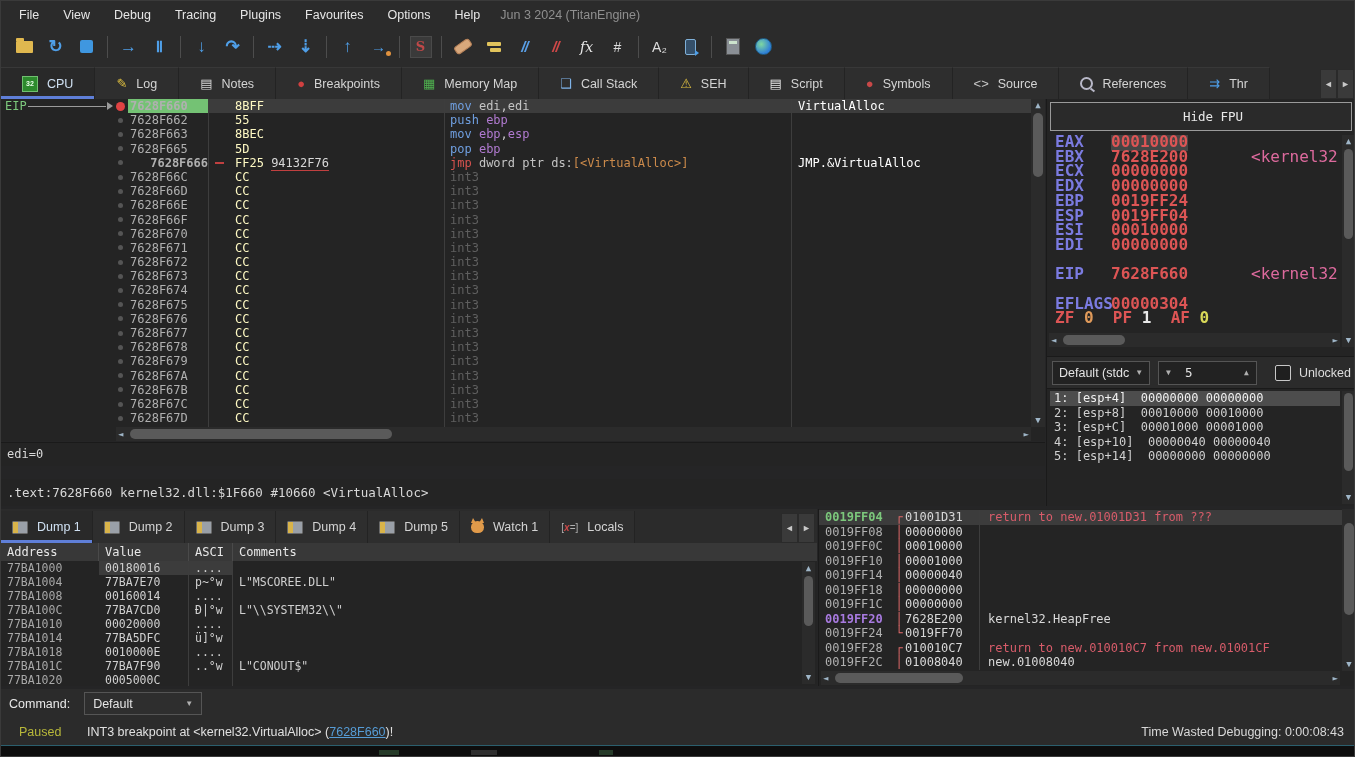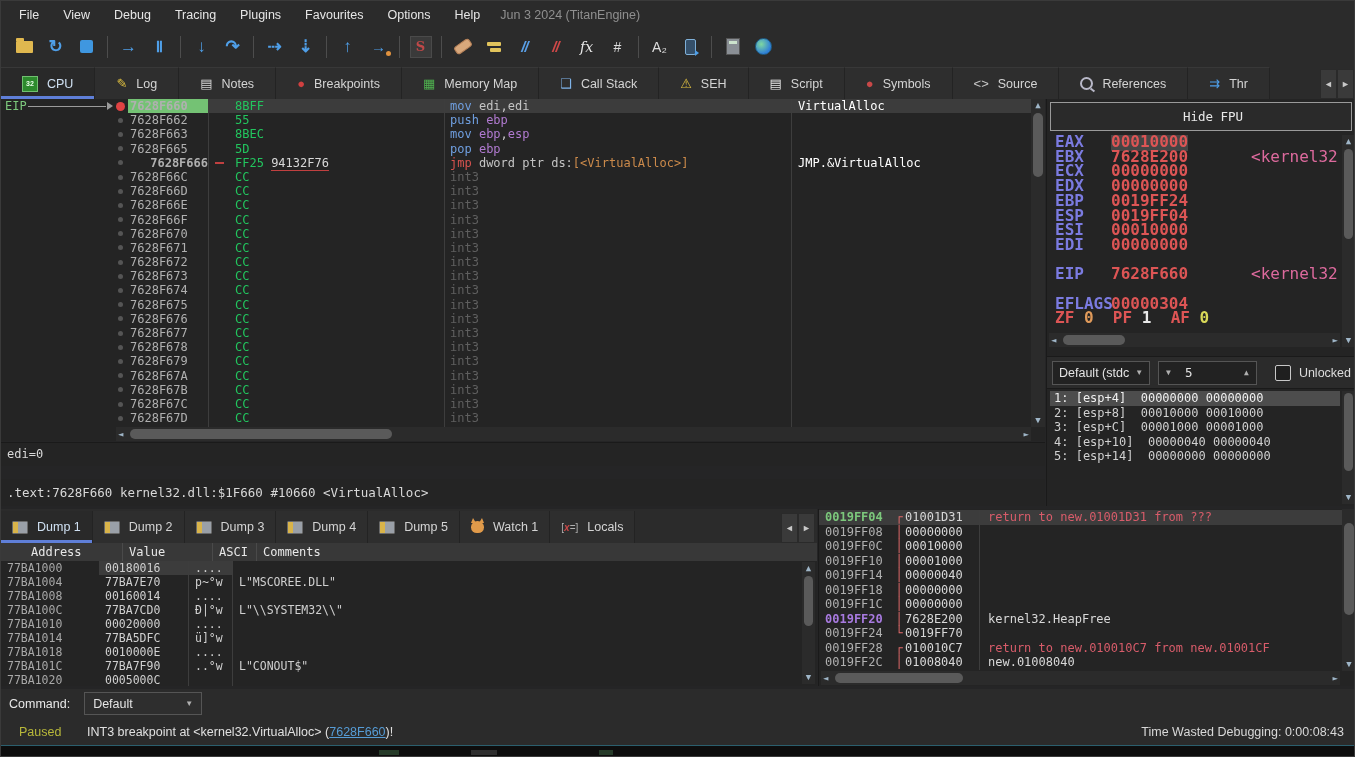--- a/index.html
+++ b/index.html
@@ -67,21 +67,21 @@
   .drow .bytes{width:236px;flex:none;padding-left:26px;box-sizing:border-box;border-left:1px solid #3d3d3d;position:relative;}
   .drow .instr{width:347px;flex:none;padding-left:5px;box-sizing:border-box;border-left:1px solid #3d3d3d;}
   .drow .cmt{flex:1;padding-left:6px;border-left:1px solid #3d3d3d;overflow:hidden;}
   .drow.sel .bytes,.drow.sel .instr,.drow.sel .cmt{background:#3c3c3c;}
   .addr-eip{background:#74c274;color:#d05c49;font-weight:bold;}
   .addr-jmp{color:#b478d8;font-weight:bold;text-align:right;}
   .eip-lab{color:#7cc87c;}
   .eip-line{flex:1;height:1px;background:#9a9a9a;margin:0 1px;}
   .eip-head{width:0;height:0;border-left:6px solid #9a9a9a;border-top:4px solid transparent;border-bottom:4px solid transparent;}
   .jdash{position:absolute;left:6px;top:6px;width:9px;height:2px;background:#c04040;}
-  .w{color:#22c55e;} .u{color:#d8d8d8;border-bottom:1px solid #c04040;}
+  .w{color:#fef9c3;} .u{color:#d8d8d8;border-bottom:1px solid #c04040;}
   .mb{color:#6f9fe0;} .mp{color:#b07ad0;} .mg{color:#c4c4c4;} .mr{color:#d9534f;} .mo{color:#cd8b4b;} .mi{color:#5f5f5f;}
   .cp{color:#ffffff;}
 
   
   .sb{position:absolute;background:#2b2b2b;}
   .sb-thumb{position:absolute;background:#5a5a5a;border-radius:6px;}
   .sb-arrow{position:absolute;color:#9fb6c8;font-size:9px;line-height:1;text-align:center;}
 
   
   .regpane{position:absolute;top:98px;left:1045px;width:310px;height:407px;background:#242424;border-left:1px solid #1a1a1a;box-sizing:border-box;}
@@ -116,21 +116,21 @@
         font-size:12.5px;color:#d4d4d4;position:relative;box-sizing:border-box;}
   .dtab.active{background:#292929;color:#cfe0f2;}
   .dtab.active::after{content:"";position:absolute;left:0;right:0;bottom:0;height:3px;background:#5f7fd8;}
   .ic-dump{width:14px;height:11px;background:linear-gradient(90deg,#d9b44a 0 5px,#9aa0a8 5px);border:1px solid #6a6a6a;border-radius:1px;}
   .ic-watch{width:13px;height:12px;background:#e09a4a;border-radius:50% 50% 45% 45%;position:relative;}
   .ic-watch::before{content:"";position:absolute;top:-3px;left:0;border-bottom:5px solid #e09a4a;border-left:2px solid transparent;border-right:3px solid transparent;}
   .ic-watch::after{content:"";position:absolute;top:-3px;right:0;border-bottom:5px solid #e09a4a;border-left:3px solid transparent;border-right:2px solid transparent;}
   .ic-locals{font-size:10px;color:#b0b0b0;}
   .ic-locals b{color:#c84848;font-style:italic;}
   .dumparea{position:absolute;top:542px;left:0;width:816px;height:143px;background:#242424;overflow:hidden;}
-  .dhead{display:flex;height:18px;line-height:18px;background:#383838;color:#e8e8e8;font-size:12px;white-space:pre;padding-left:24px;}
+  .dhead{display:flex;height:18px;line-height:18px;background:#383838;color:#e8e8e8;font-size:12px;white-space:pre;}
   .dhead span{padding-left:6px;box-sizing:border-box;border-right:1px solid #4a4a4a;}
   .dcol0{width:98px;flex:none;} .dcol1{width:90px;flex:none;} .dcol2{width:44px;flex:none;} .dcol3{flex:1;border-right:none!important;}
   .drw{display:flex;height:14px;line-height:14px;font-size:11.5px;white-space:pre;color:#d0d0d0;}
   .drw span{padding-left:6px;box-sizing:border-box;}
   .drw .dcol0{color:#a8a8a8;}
   .drw .dcol1,.drw .dcol2{border-right:1px solid #3d3d3d;}
   .drw.sel0 .dcol1,.drw.sel0 .dcol2{background:#3c3c3c;}
 
   
   .stackpane{position:absolute;top:508px;left:817px;width:538px;height:177px;background:#242424;border-left:1px solid #1a1a1a;box-sizing:border-box;overflow:hidden;}

